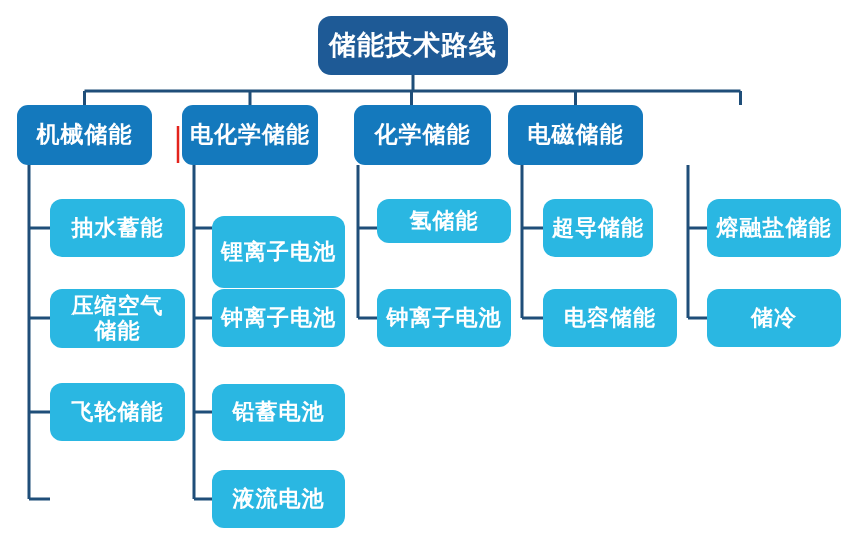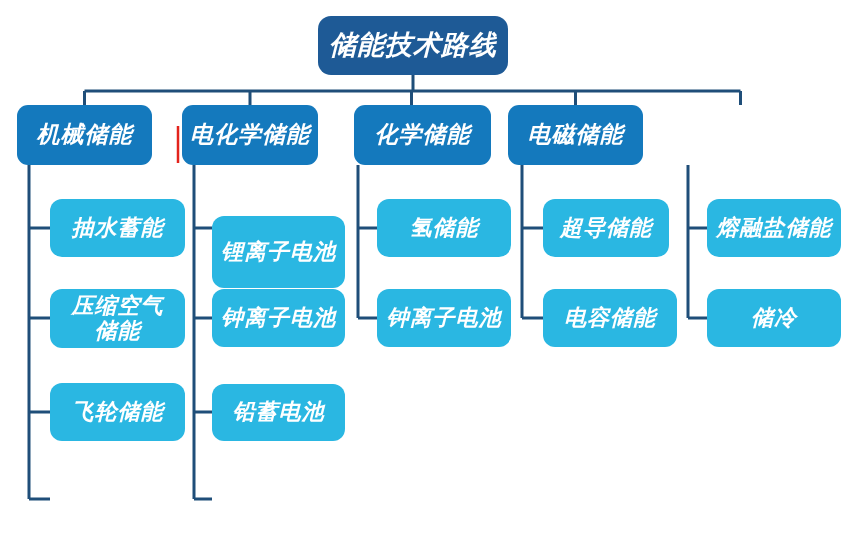--- a/index.html
+++ b/index.html
@@ -25,21 +25,20 @@
   .node {
     position: absolute;
     z-index: 2;
     display: flex;
     align-items: center;
     justify-content: center;
     color: var(--text, #fff);
     font-weight: bold;
     box-sizing: border-box;
     text-align: center;
-    font-style: italic;
   }
   .node .node-label {
     white-space: pre-line;
     line-height: 1.12;
     letter-spacing: 1px;
   }
   .root {
     background: var(--root-bg, #1E5A96);
     font-size: 27px;
     border-radius: 13px;
@@ -130,29 +129,32 @@
 
   <div class="node child" style="left:212px;top:216px;width:133px;height:72px">
     <span class="node-label">锂离子电池</span>
   </div>
   <div class="node child" style="left:212px;top:289px;width:133px;height:58px">
     <span class="node-label">钟离子电池</span>
   </div>
   <div class="node child" style="left:212px;top:384px;width:133px;height:57px">
     <span class="node-label">铅蓄电池</span>
   </div>
+  <div class="node child" style="left:212px;top:470px;width:133px;height:58px">
+    <span class="node-label">液流电池</span>
+  </div>
 
-  <div class="node child" style="left:377px;top:199px;width:134px;height:58px">
+  <div class="node child" style="left:377px;top:199px;width:134px;height:44px">
     <span class="node-label">氢储能</span>
   </div>
   <div class="node child" style="left:377px;top:289px;width:134px;height:58px">
     <span class="node-label">钟离子电池</span>
   </div>
 
-  <div class="node child" style="left:543px;top:199px;width:126px;height:58px">
+  <div class="node child" style="left:543px;top:199px;width:110px;height:58px">
     <span class="node-label">超导储能</span>
   </div>
   <div class="node child" style="left:543px;top:289px;width:134px;height:58px">
     <span class="node-label">电容储能</span>
   </div>
 
   <div class="node child" style="left:707px;top:199px;width:134px;height:58px">
     <span class="node-label">熔融盐储能</span>
   </div>
   <div class="node child" style="left:707px;top:289px;width:134px;height:58px">

